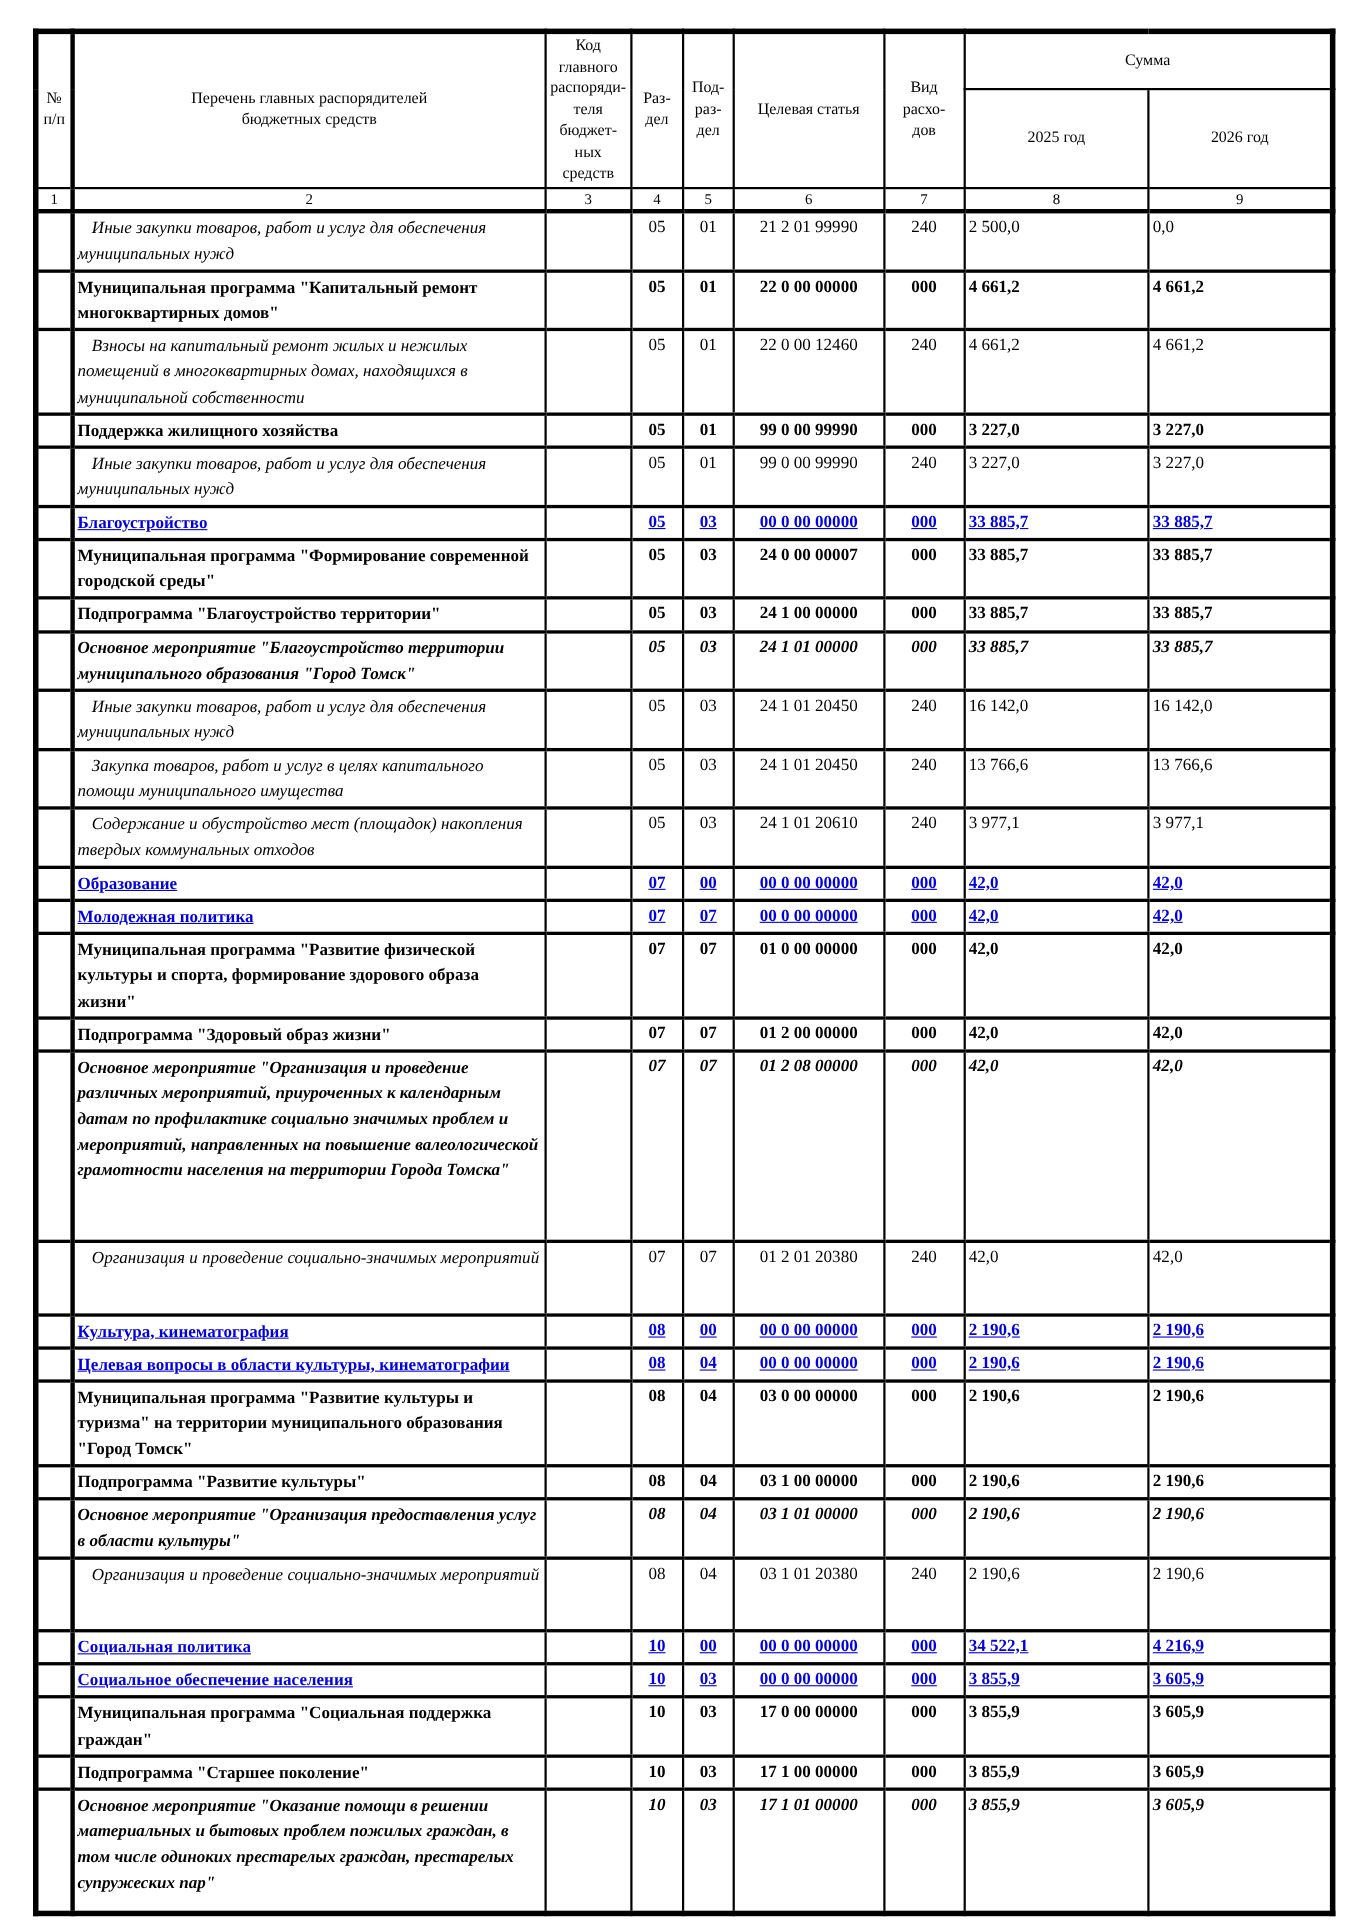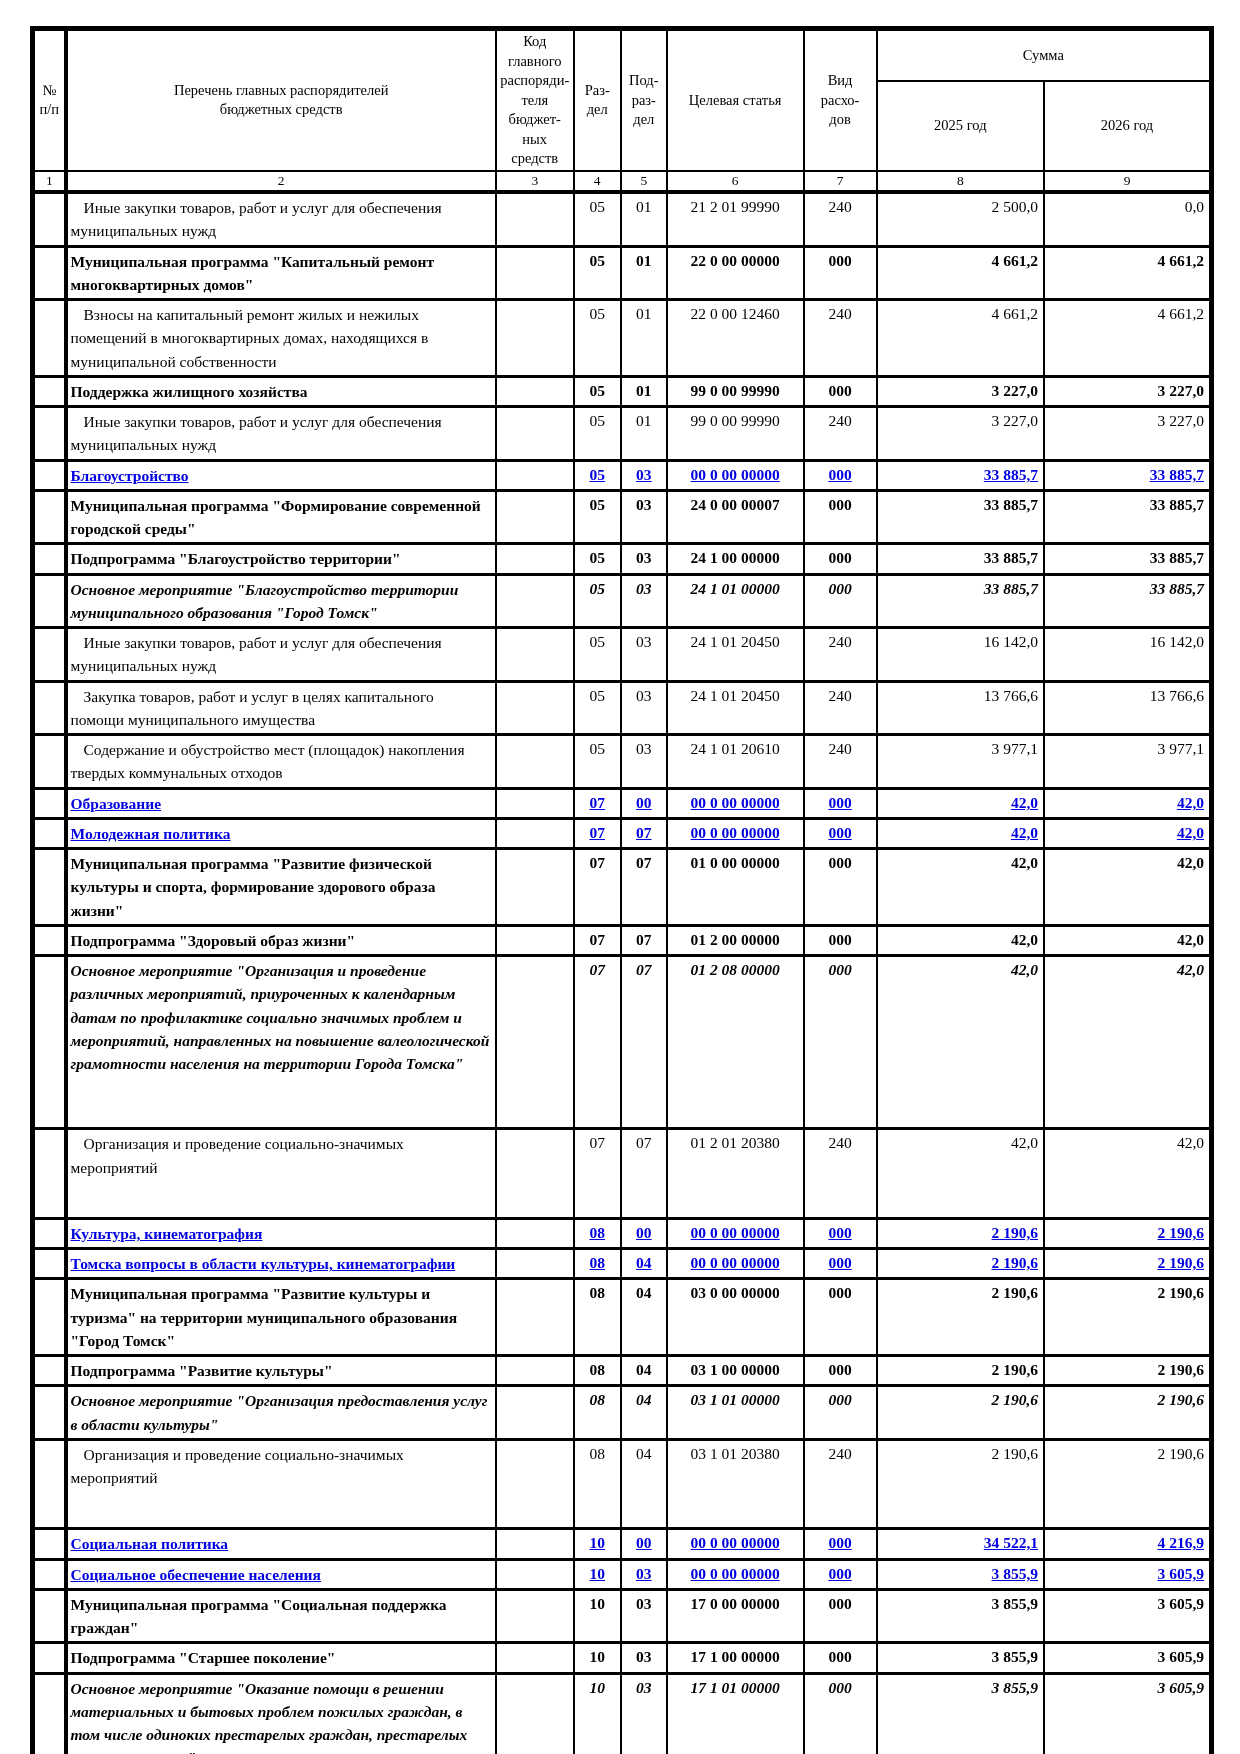--- a/index.html
+++ b/index.html
@@ -9,22 +9,22 @@
   th,td{border:2px solid #000;vertical-align:middle;padding:1px 3px;overflow:hidden;}
   thead th{font-weight:normal;font-size:14.5px;text-align:center;white-space:pre-line;line-height:1.35;}
   tr.head-main th{height:46px;}
   tr.head-years th{height:84px;}
   tr.colnums th{font-size:13.5px;height:18px;padding:0;border-bottom:4px solid #000;}
   tbody td{vertical-align:top;font-size:15.5px;line-height:1.5;border-top:3px solid #000;}
   td.c-num{border-right:4px solid #000;}
   th.c-num{border-right:4px solid #000;}
   td.c-name{text-align:left;padding:2px 4px 2px 3px;}
   td.c-code,td.c-mid,td.c-target{text-align:center;}
-  td.c-sum{text-align:right;padding-right:5px;}
-  .indent{text-indent:13px;}
+  td.c-sum{text-align:left;padding-right:5px;}
+  .indent{text-indent:13px;font-style:italic;}
   tr.row-bold td{font-weight:bold;}
   tr.row-bolditalic td{font-weight:bold;font-style:italic;}
   tr.row-blue td{font-weight:bold;color:var(--section-blue,#0000e0);text-decoration:underline;}
   tr.pad-1 td{padding-bottom:14px;}
   tr.pad-2 td{padding-bottom:38px;}
   tr.pad-3 td{padding-bottom:52px;}
 </style>
 </head>
 <body>
 
@@ -283,21 +283,21 @@
           <td class="c-code"></td>
           <td class="c-mid">08</td>
           <td class="c-mid">00</td>
           <td class="c-target">00 0 00 00000</td>
           <td class="c-mid">000</td>
           <td class="c-sum">2 190,6</td>
           <td class="c-sum">2 190,6</td>
         </tr>
         <tr class="row-blue">
           <td class="c-num"></td>
-          <td class="c-name">Томска вопросы в области культуры, кинематографии</td>
+          <td class="c-name">Целевая вопросы в области культуры, кинематографии</td>
           <td class="c-code"></td>
           <td class="c-mid">08</td>
           <td class="c-mid">04</td>
           <td class="c-target">00 0 00 00000</td>
           <td class="c-mid">000</td>
           <td class="c-sum">2 190,6</td>
           <td class="c-sum">2 190,6</td>
         </tr>
         <tr class="row-bold">
           <td class="c-num"></td>

